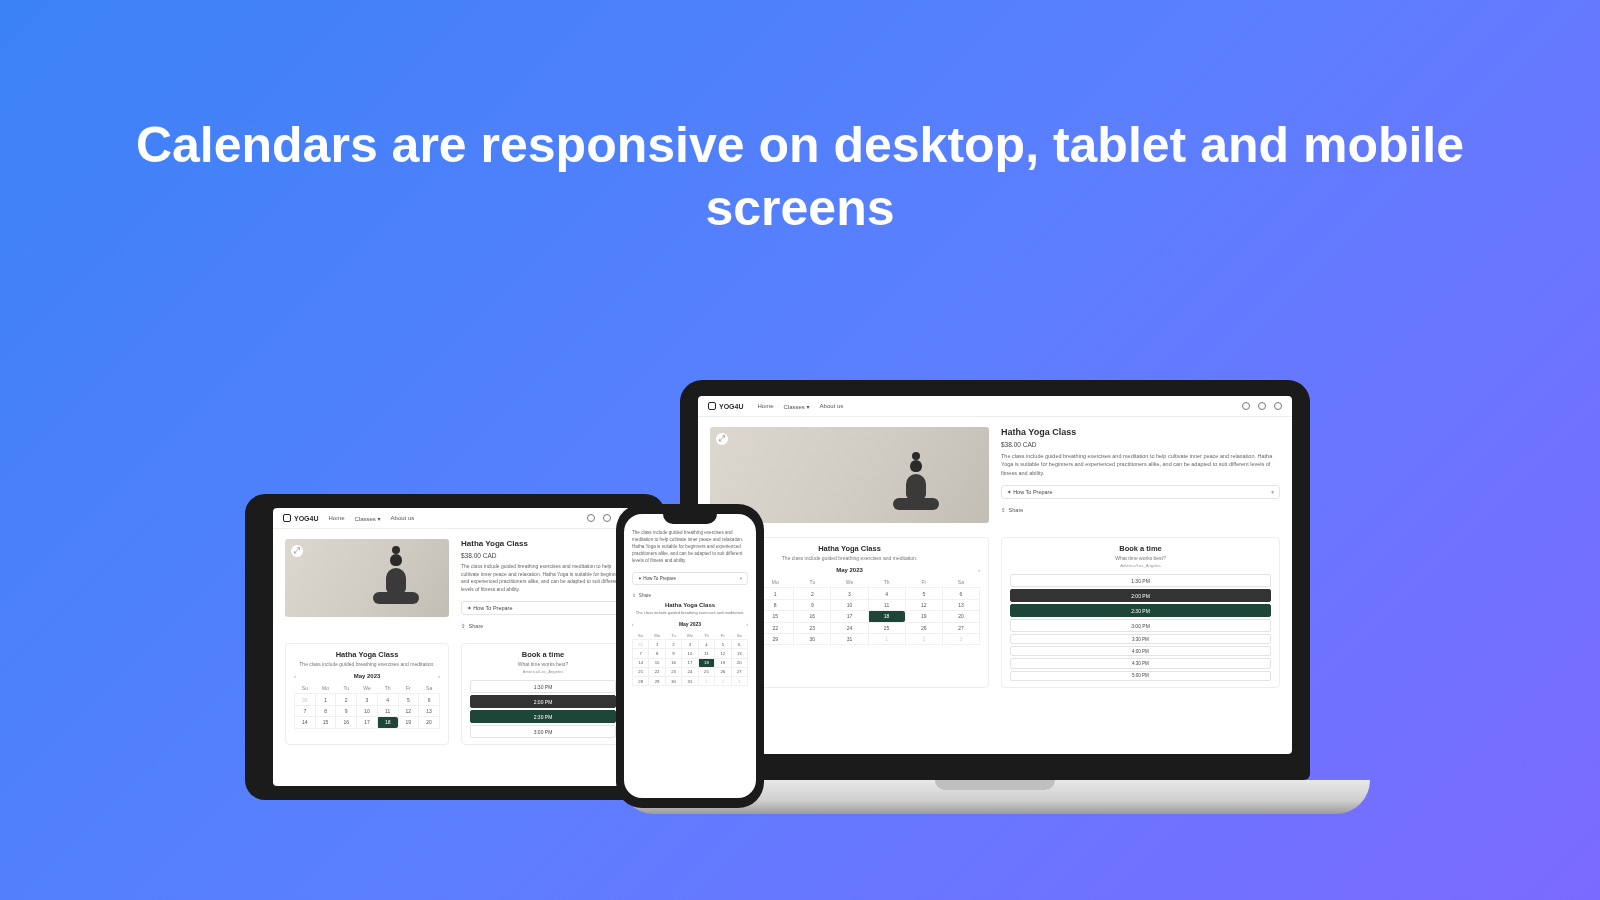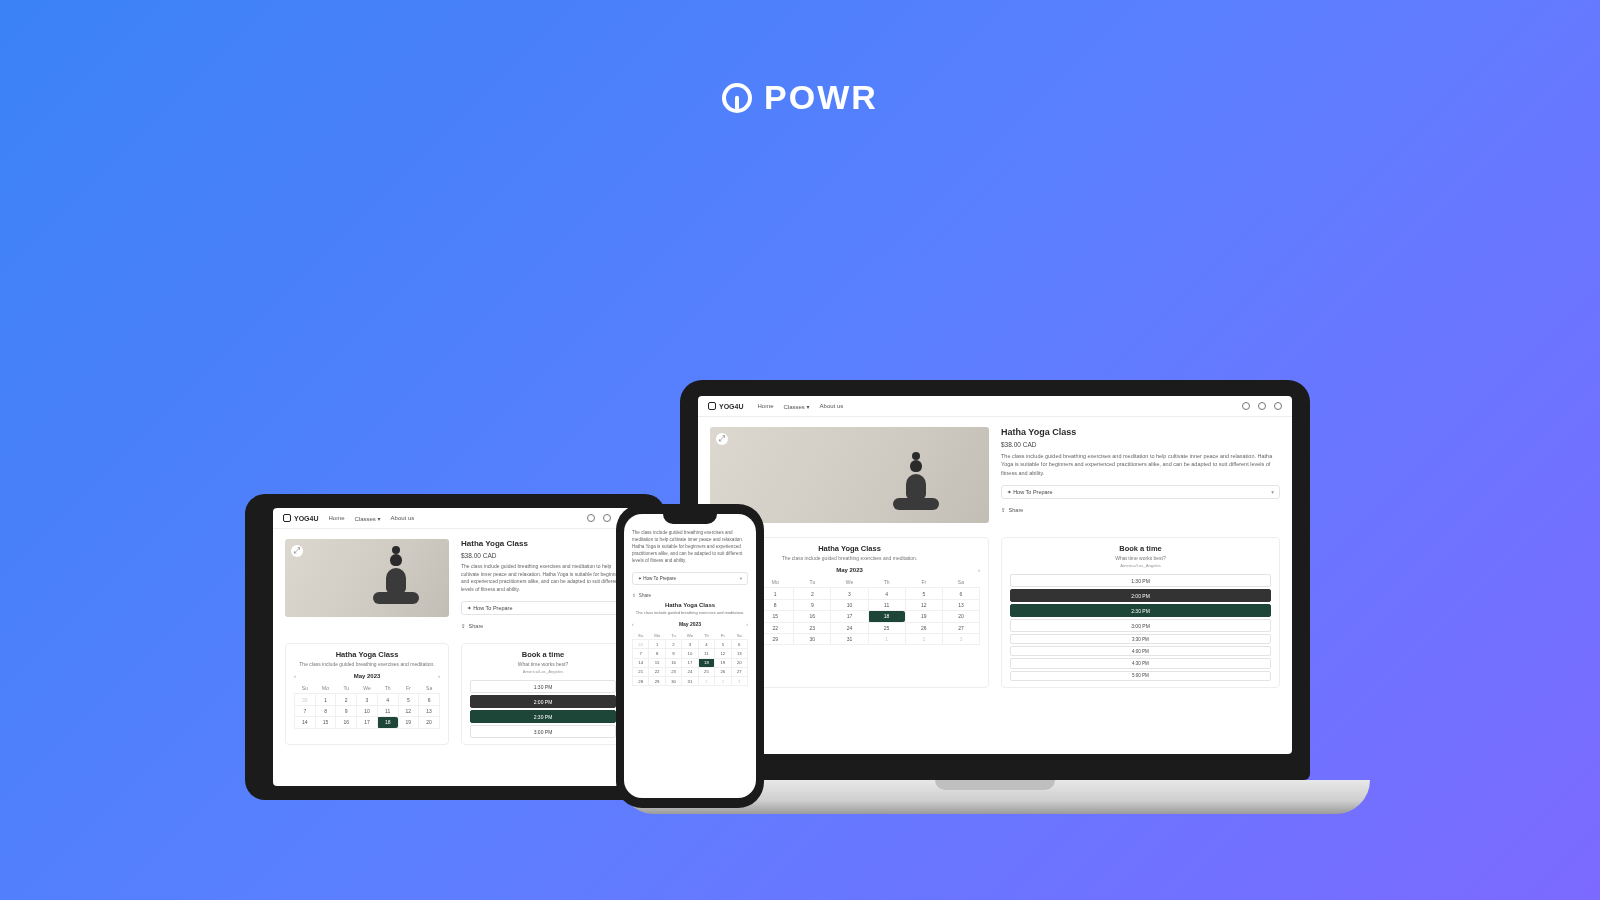--- a/index.html
+++ b/index.html
@@ -91,24 +91,21 @@
 
 .tablet .hero-img { height:78px; }
 .tablet .prod-title { font-size:8px; }
 .tablet .desc { font-size:5px; }
 .tablet .slots .slot:nth-child(n+5){display:block;}
 </style>
 </head>
 <body>
 
 <div class="hero">
-  <div class="logo-row">
-    <span class="logo-mark"></span>
-    <span>POWR</span>
-  </div>
+  <h1 class="headline">Calendars are responsive on desktop, tablet and mobile screens</h1>
 </div>
 
 <div class="stage">
 
   <div class="laptop device">
     <div class="screen">
       <div class="content">
         <div class="topbar">
           <div style="display:flex;align-items:center;gap:14px;">
             <div class="brand">

